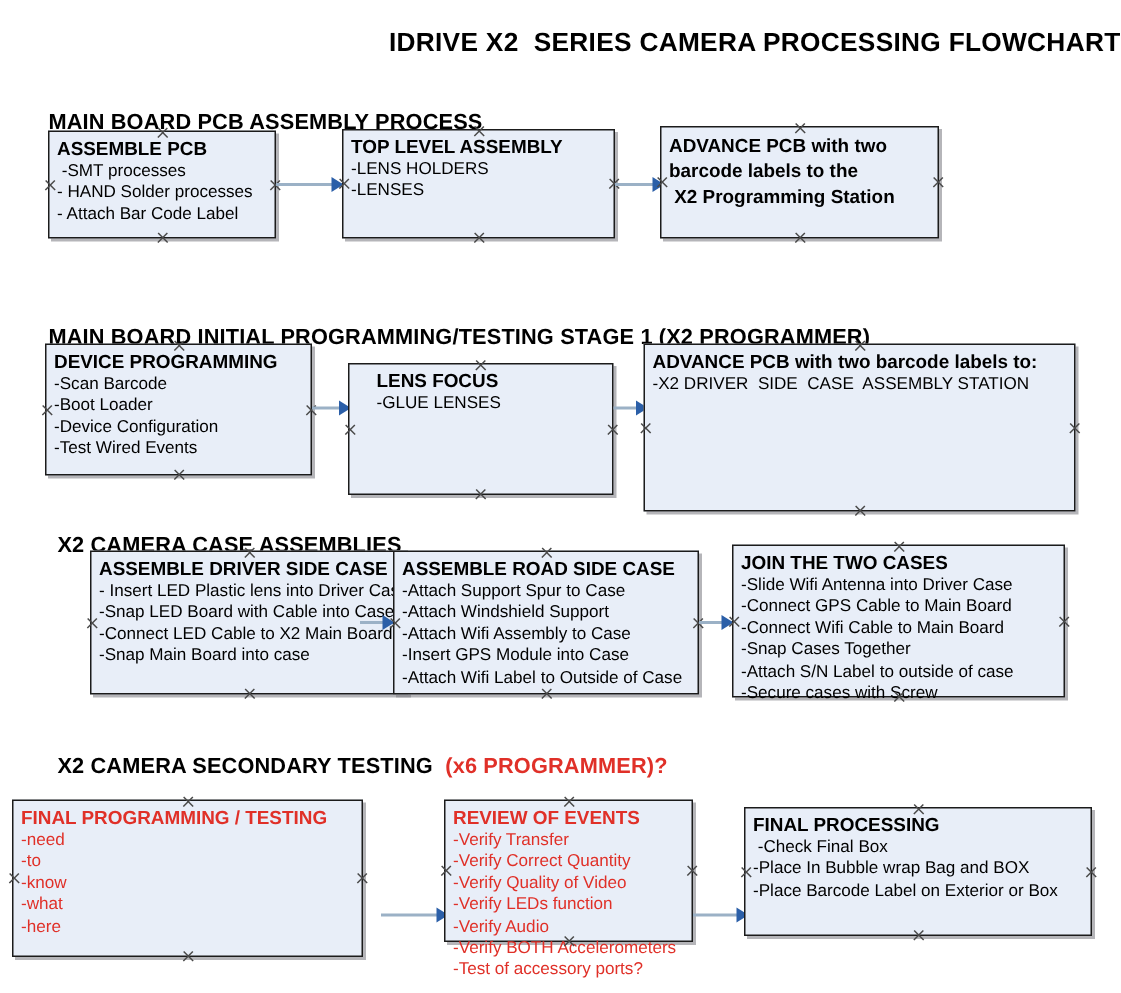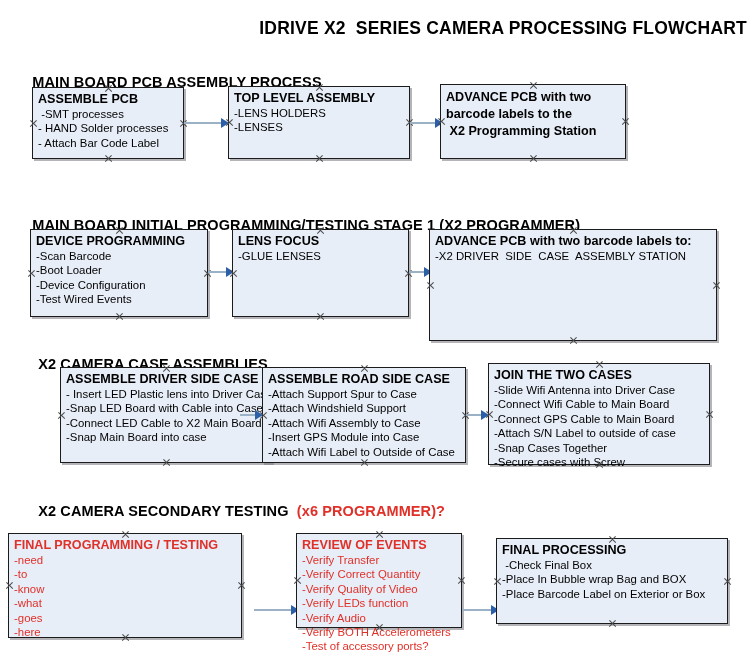--- a/index.html
+++ b/index.html
@@ -172,21 +172,21 @@
   <div class="handle" style="left:50%; top:0;"></div>
   <div class="handle" style="left:50%; top:100%;"></div>
   <div class="handle" style="left:0; top:50%;"></div>
   <div class="handle" style="left:100%; top:50%;"></div>
 </div>
 
 <div class="connector" style="left:208px; top:271px; width:25px;">
   <span class="head"></span>
 </div>
 
-<div class="flow-box" style="left:232px; top:229px; width:177px; height:88px;">
+<div class="flow-box" style="left:232px; top:242px; width:177px; height:88px;padding-left:13px;">
   <div class="box-inner">
     <div class="box-title">LENS FOCUS</div>
     <div class="box-line">-GLUE LENSES</div>
   </div>
   <div class="handle" style="left:50%; top:0;"></div>
   <div class="handle" style="left:50%; top:100%;"></div>
   <div class="handle" style="left:0; top:50%;"></div>
   <div class="handle" style="left:100%; top:50%;"></div>
 </div>
 
@@ -243,44 +243,43 @@
 </div>
 
 <div class="connector" style="left:466px; top:414px; width:22px;">
   <span class="head"></span>
 </div>
 
 <div class="flow-box" style="left:488px; top:363px; width:222px; height:102px;">
   <div class="box-inner">
     <div class="box-title">JOIN THE TWO CASES</div>
     <div class="box-line">-Slide Wifi Antenna into Driver Case</div>
+    <div class="box-line">-Connect GPS Cable to Main Board</div>
     <div class="box-line">-Connect Wifi Cable to Main Board</div>
-    <div class="box-line">-Connect GPS Cable to Main Board</div>
+    <div class="box-line">-Snap Cases Together</div>
     <div class="box-line">-Attach S/N Label to outside of case</div>
-    <div class="box-line">-Snap Cases Together</div>
     <div class="box-line">-Secure cases with Screw</div>
   </div>
   <div class="handle" style="left:50%; top:0;"></div>
   <div class="handle" style="left:50%; top:100%;"></div>
   <div class="handle" style="left:0; top:50%;"></div>
   <div class="handle" style="left:100%; top:50%;"></div>
 </div>
 
 <div class="section-header" style="top:487px; left:30px;">
   <span>X2 CAMERA SECONDARY TESTING </span><span class="accent"> (x6 PROGRAMMER)?</span>
 </div>
 
 <div class="flow-box red" style="left:8px; top:533px; width:234px; height:105px;">
   <div class="box-inner">
     <div class="box-title">FINAL PROGRAMMING / TESTING</div>
     <div class="box-line">-need</div>
     <div class="box-line">-to</div>
     <div class="box-line">-know</div>
     <div class="box-line">-what</div>
-    <div class="box-line">-goes</div>
     <div class="box-line">-here</div>
   </div>
   <div class="handle" style="left:50%; top:0;"></div>
   <div class="handle" style="left:50%; top:100%;"></div>
   <div class="handle" style="left:0; top:50%;"></div>
   <div class="handle" style="left:100%; top:50%;"></div>
 </div>
 
 <div class="connector" style="left:254px; top:609px; width:44px;">
   <span class="head"></span>

